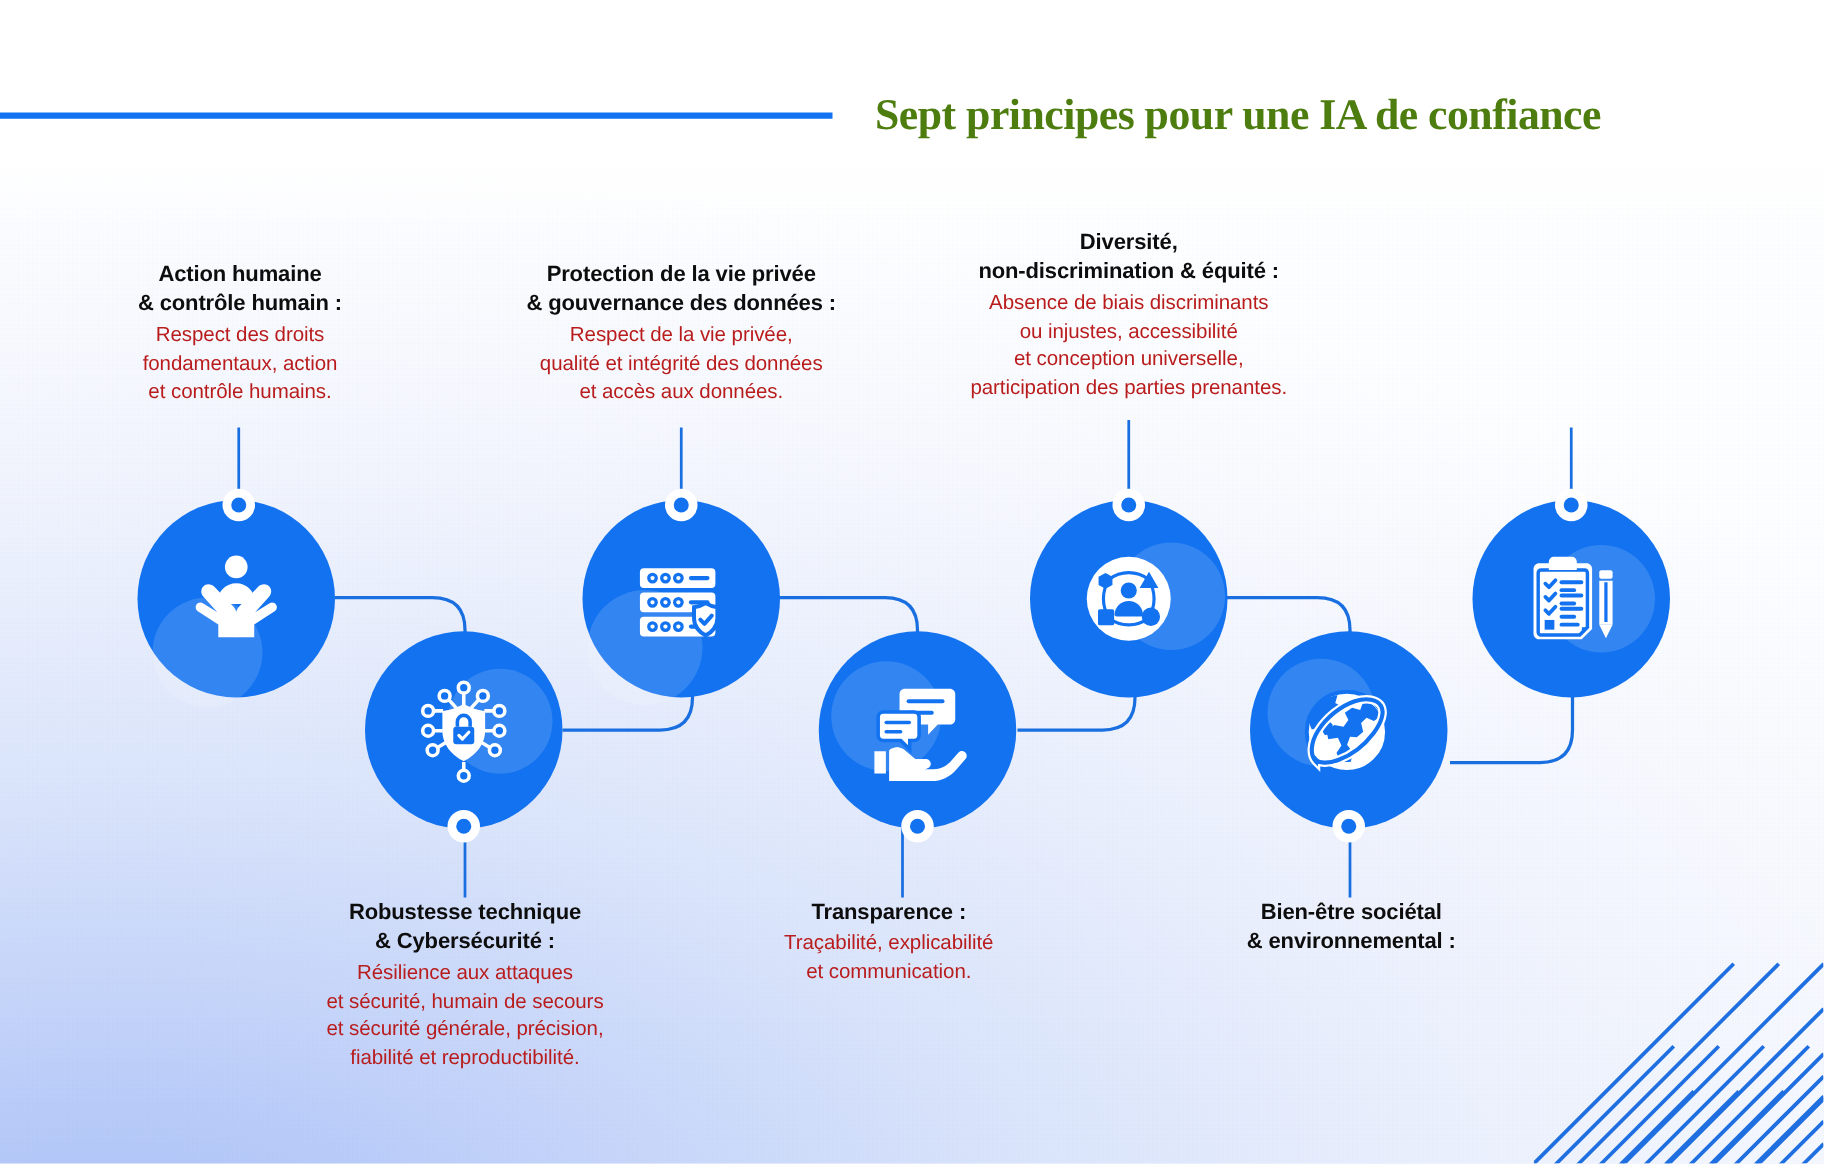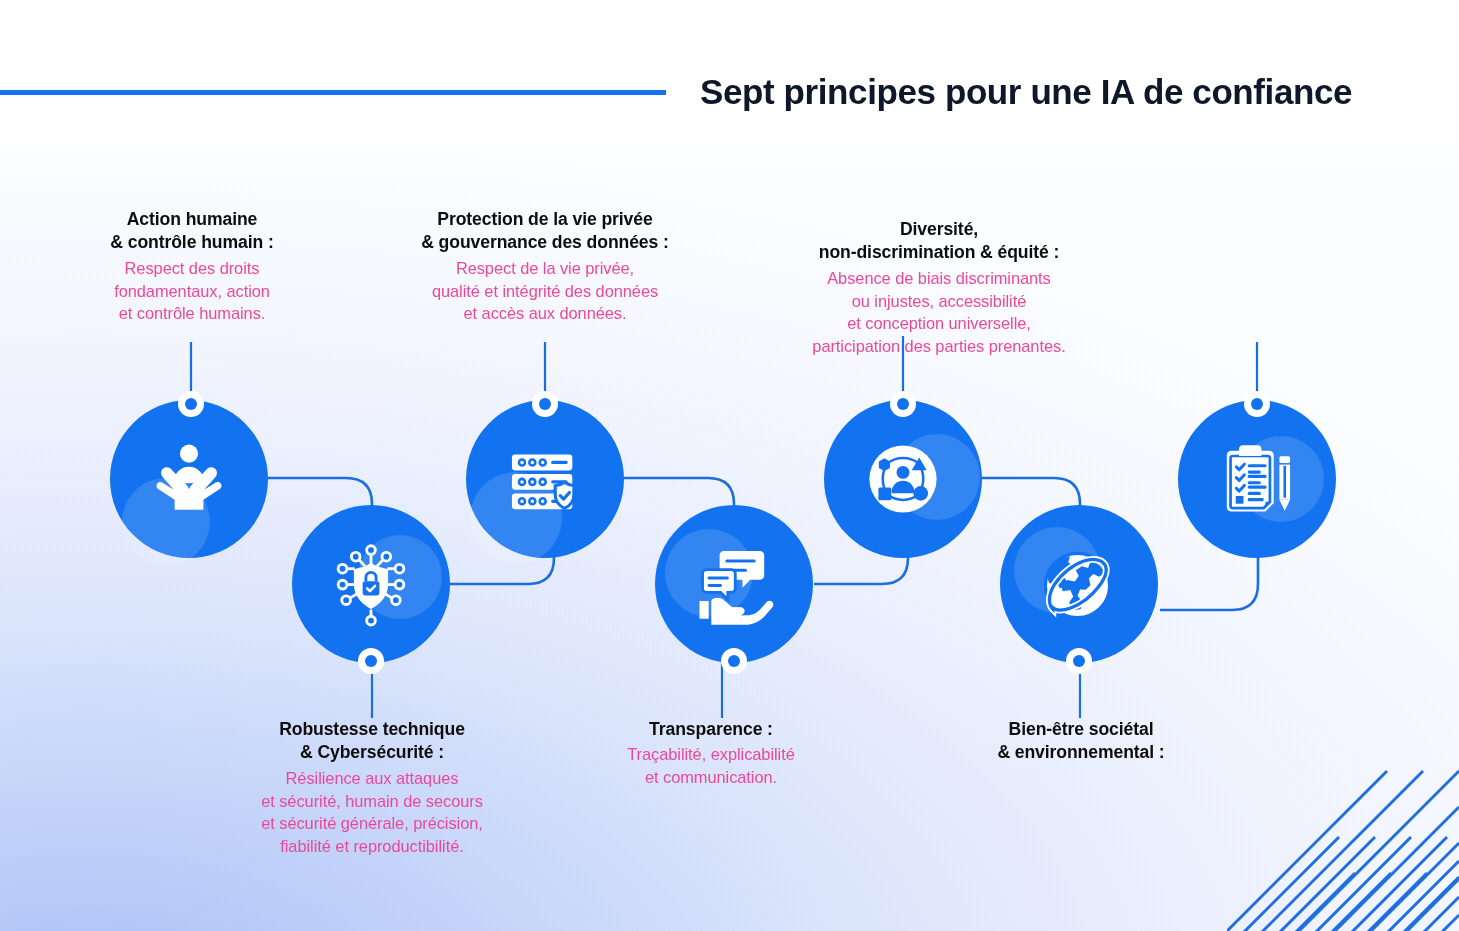--- a/index.html
+++ b/index.html
@@ -44,22 +44,23 @@
   
   #header-rule {
     position:absolute; left:0; top:90px;
     width:666px; height:5px;
     background:#1272f0;
   }
   #page-title {
     position:absolute; left:700px; top:72px;
     width:700px;
     font-size:35px; font-weight:bold; letter-spacing:-0.4px;
-    color:#0f172a;
+    color:#4d7c0f;
     white-space:nowrap;
+    font-family:Liberation Serif, serif;
   }
 
   
   #connectors { position:absolute; left:0; top:0; width:1459px; height:931px; }
 
   
   .node { position:absolute; border-radius:50%; background:#1272f0; }
   .node .blob {
     position:absolute; border-radius:50%;
     background:rgba(255,255,255,.14);
@@ -81,21 +82,21 @@
   
   .tblock { position:absolute; text-align:center; color:#141414; }
   .tblock .t-head {
     font-size:17.6px; font-weight:bold; line-height:1.33;
     letter-spacing:-0.1px; color:#0d0d0d;
     white-space:pre-line;
   }
   .tblock .t-body {
     margin-top:2px;
     font-size:16.4px; font-weight:normal; line-height:1.39;
-    letter-spacing:-0.05px; color:#ec4899;
+    letter-spacing:-0.05px; color:#b91c1c;
     white-space:pre-line;
   }
 </style>
 </head>
 <body>
 
 <div id="stage">
 
   <div id="bg-wash"></div>
   <div id="bg-noise"></div>
@@ -344,21 +345,21 @@
   </div>
 
   <div class="tblock" style="left:56px; top:208px; width:272px;">
     <div class="t-head">Action humaine
 &amp; contrôle humain :</div>
     <div class="t-body">Respect des droits
 fondamentaux, action
 et contrôle humains.</div>
   </div>
 
-  <div class="tblock" style="left:764px; top:182px; width:350px;margin-top:36px;">
+  <div class="tblock" style="left:728px; top:182px; width:350px;">
     <div class="t-head">Diversité,
 non-discrimination &amp; équité :</div>
     <div class="t-body">Absence de biais discriminants
 ou injustes, accessibilité
 et conception universelle,
 participation des parties prenantes.</div>
   </div>
 
 
   <div class="tblock" style="left:216px; top:718px; width:312px;">

